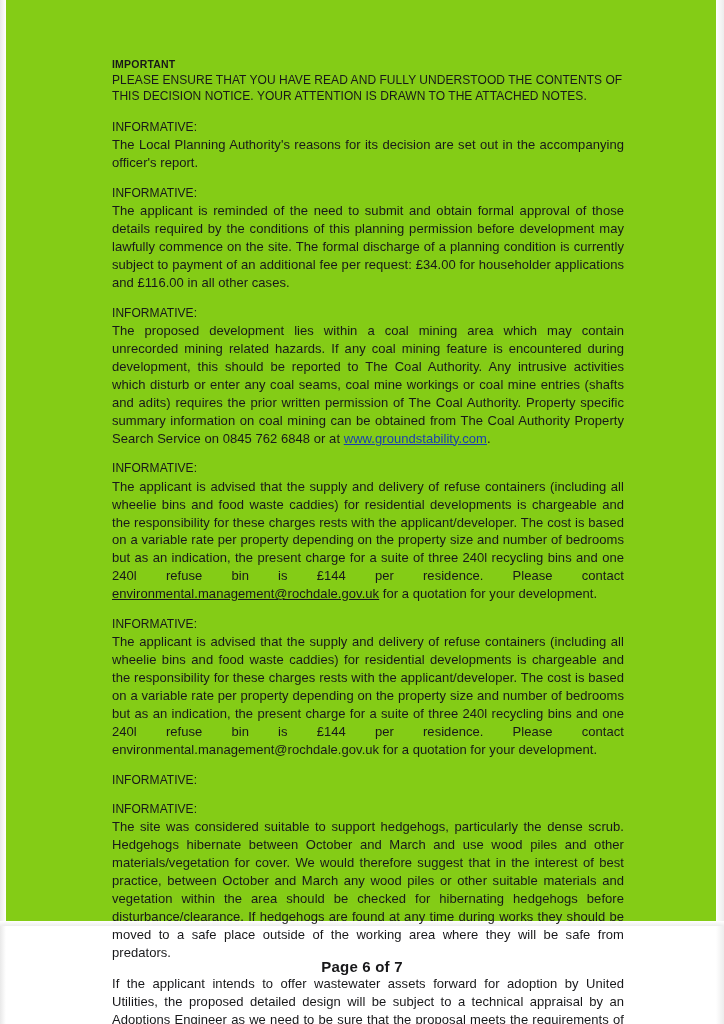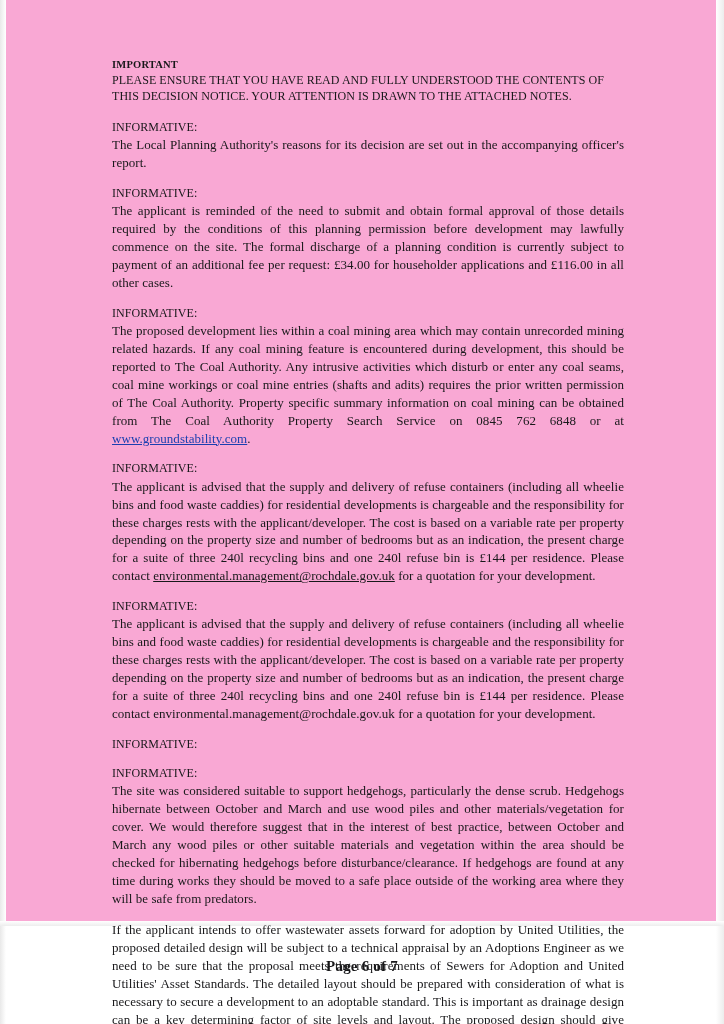--- a/index.html
+++ b/index.html
@@ -11,23 +11,22 @@
     width: 724px;
     height: 1024px;
     font-family: "Liberation Sans", sans-serif;
     color: #18181a;
     overflow: hidden;
   }
   .page {
     position: relative;
     width: 724px;
     height: 926px;
-    background: #f9a8d4;
+    background: #84cc16;
     box-sizing: border-box;
-    font-family: Liberation Serif, serif;
   }
   .content {
     position: absolute;
     left: 112px;
     top: 58px;
     width: 512px;
   }
   .imp-heading {
     font-size: 10.5px;
     font-weight: bold;

